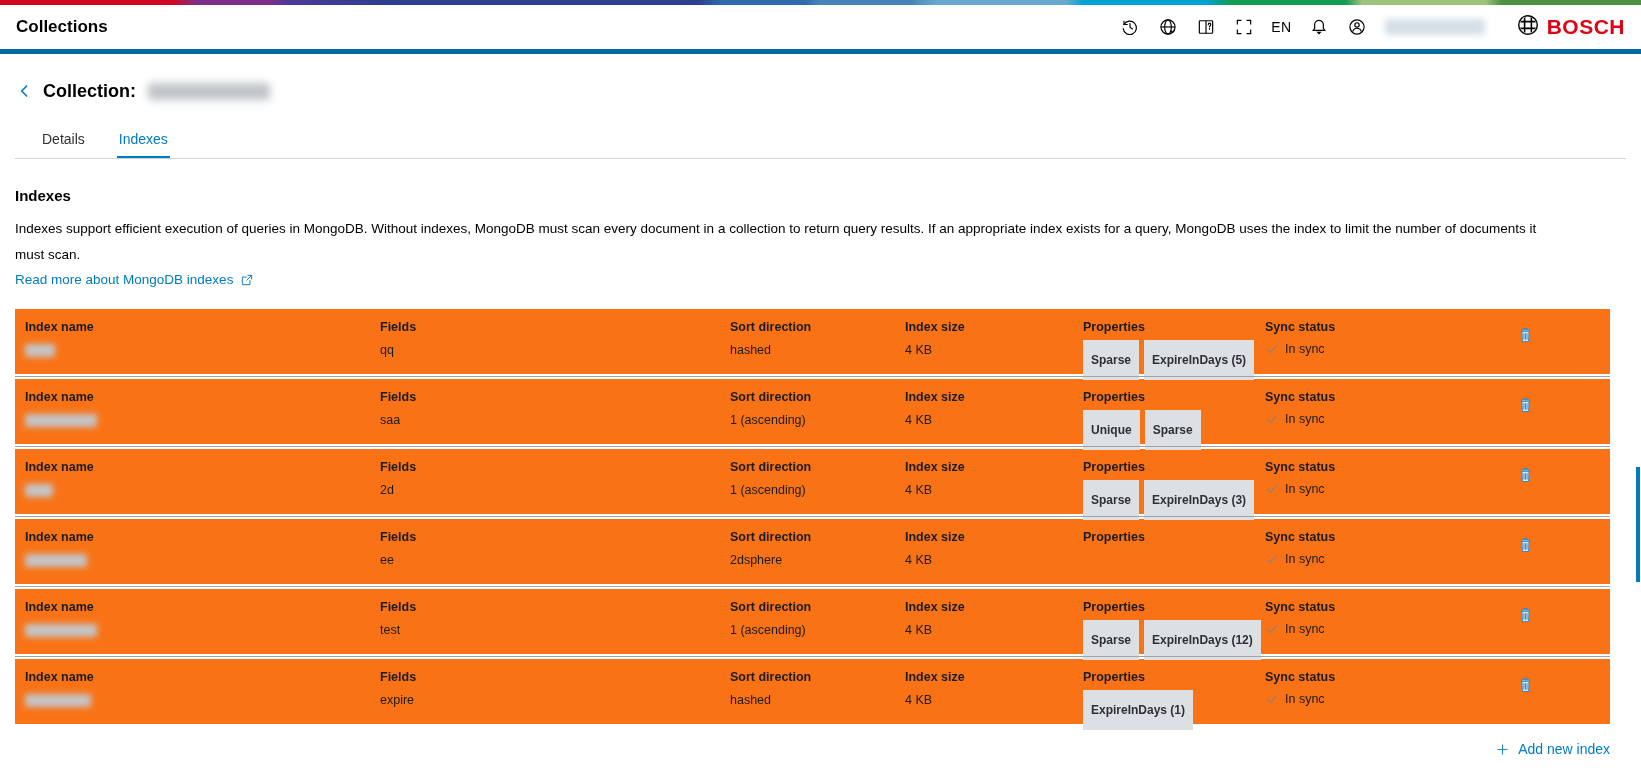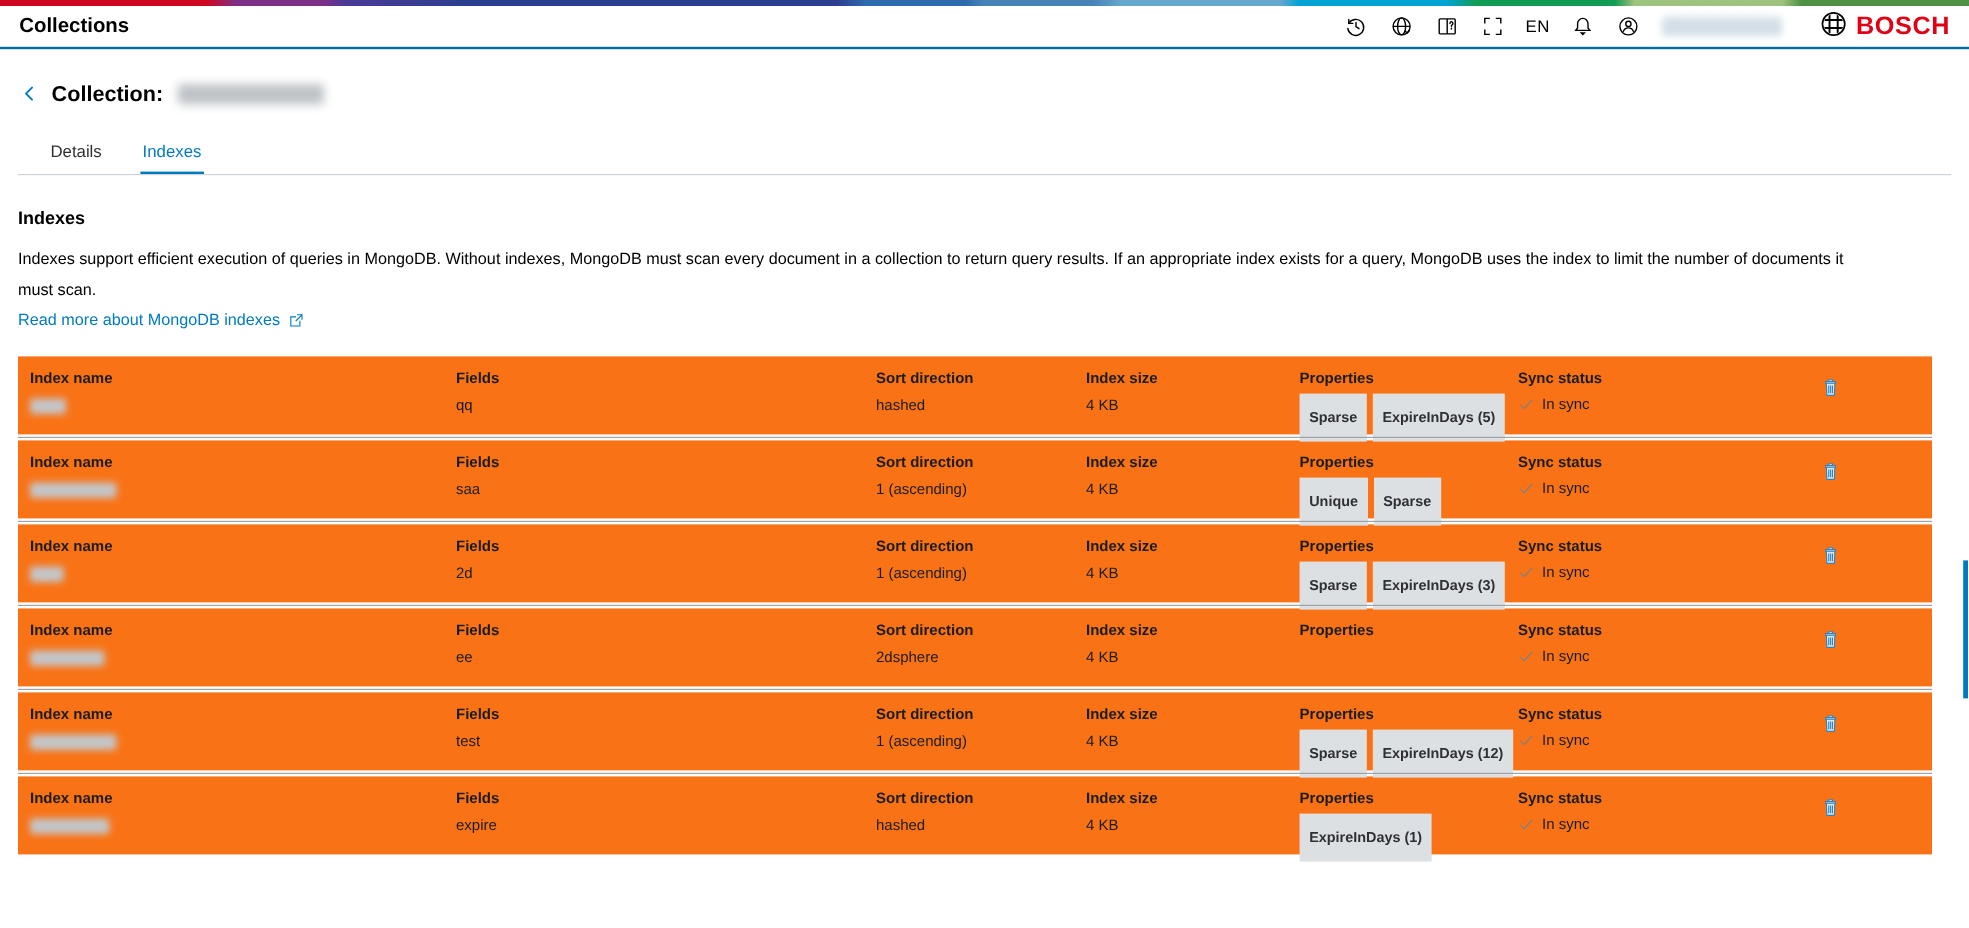--- a/index.html
+++ b/index.html
@@ -17,22 +17,22 @@
       #4684b8 50%, #4684b8 55.5%,
       #66a8cd 57%, #66a8cd 65%,
       #00a3d2 66%, #00a3d2 73.5%,
       #129b52 75%, #129b52 82%,
       #9dc37c 83%, #9dc37c 90.5%,
       #4f9144 91.5%, #4f9144 100%);
   }
 
   
   .header {
-    height:36px; display:flex; align-items:center; justify-content:space-between;
-    padding:0 16px; border-bottom:2px solid #0369a1; background:#fff;
+    height:49px; display:flex; align-items:center; justify-content:space-between;
+    padding:0 16px; border-bottom:5px solid #0369a1; background:#fff;
   }
   .header-title { font-size:17px; font-weight:bold; color:#000; }
   .header-right { display:flex; align-items:center; gap:17px; }
   .hicon { width:21px; height:21px; display:inline-flex; align-items:center; justify-content:center; cursor:pointer; }
   .hicon svg { width:20px; height:20px; stroke:#000; fill:none; stroke-width:1.4; }
   .lang { font-size:14px; color:#000; letter-spacing:0.5px; cursor:pointer; }
   .user-blob { width:100px; height:16px; border-radius:3px; background:#d4dfe7; filter:blur(3px); }
   .brand { display:flex; align-items:center; gap:7px; margin-left:14px; }
   .bosch-symbol svg { width:24px; height:24px; }
   .bosch-word { font-size:21px; font-weight:bold; color:#e20015; letter-spacing:0.5px; }
@@ -448,16 +448,24 @@
           <path d="M9.8 2.8h4.4v2H9.8z"></path>
           <path d="M6.2 4.8h11.6v2H6.2z"></path>
           <path d="M7 6.8h10l-.6 14.4H7.6L7 6.8z"></path>
           <path d="M9.8 9.5v9M12 9.5v9M14.2 9.5v9" fill="none"></path>
         </svg>
       </button>
     </div>
   </div>
 </div>
 
+  <div class="add-row">
+    <a class="add-link" href="#">
+      <svg viewBox="0 0 24 24">
+          <path d="M12 4v16M4 12h16"></path>
+        </svg>
+      <span>Add new index</span>
+    </a>
+  </div>
 
 </div>
 
 <div class="scroll-thumb"></div>
 
 </body></html>

